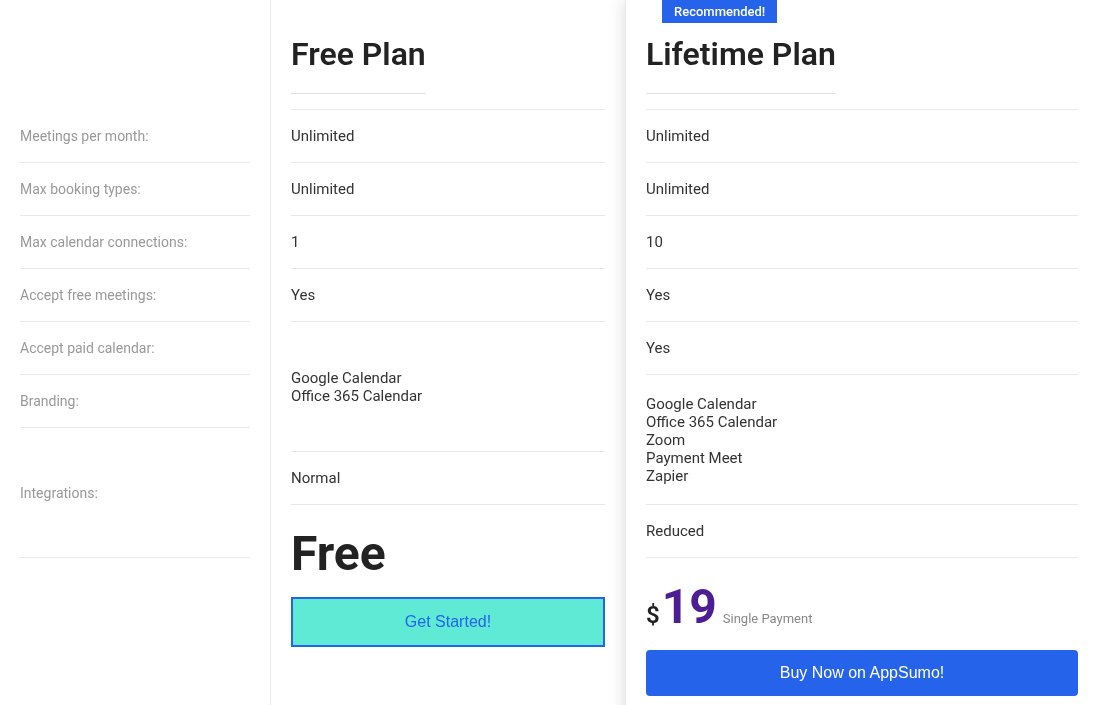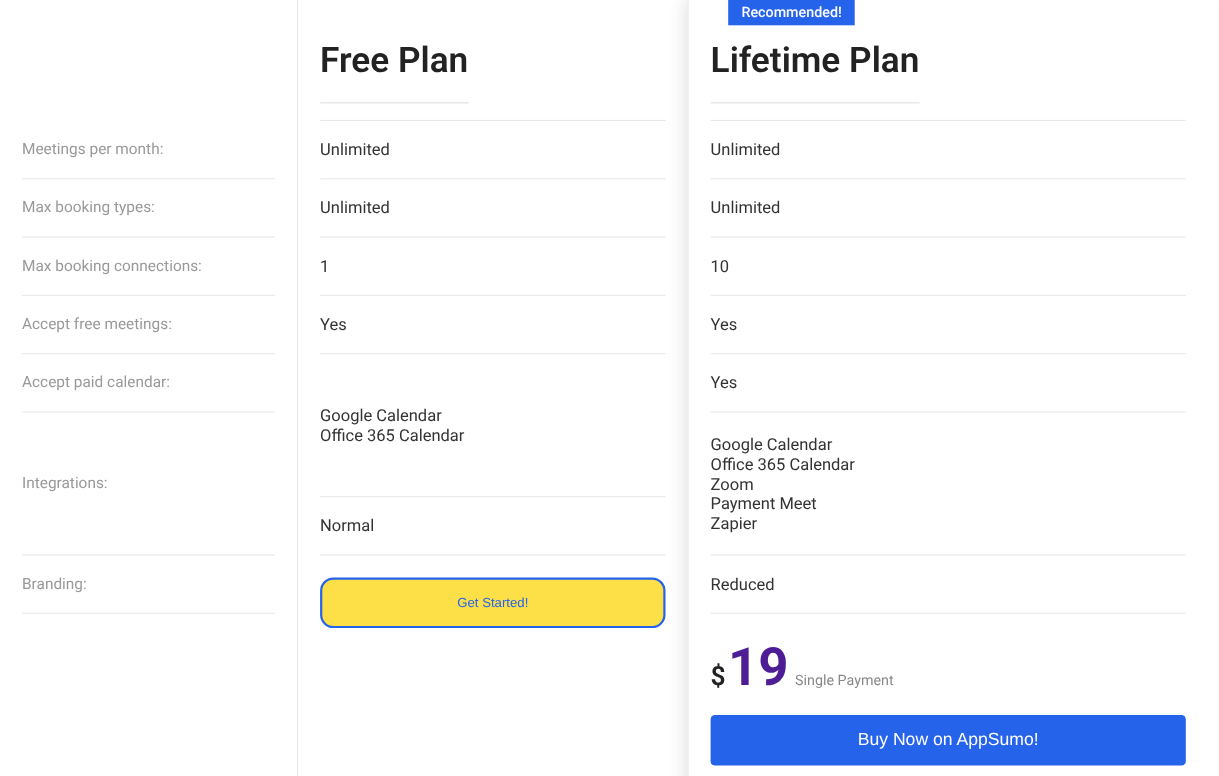--- a/index.html
+++ b/index.html
@@ -55,25 +55,25 @@
     .price-note {
       font-size: 13px;
       color: #888;
       margin-left: 4px;
     }
 
     .btn-get-started {
       width: 100%;
       padding: 14px;
       border: 2px solid #2563eb;
-      background: #fde047;
+      background: #5eead4;
       color: #2563eb;
-      font-size: 12px;
+      font-size: 16px;
       cursor: pointer;
-      border-radius: 12px;
+      border-radius: 0;
     }
 
     .btn-buy-now {
       width: 100%;
       padding: 14px;
       border: none;
       background: #2563eb;
       color: #fff;
       font-size: 16px;
       cursor: pointer;
@@ -166,33 +166,33 @@
 <div class="page-layout">
 
   <div class="left-labels">
     <div class="label-feature-row row-meetings">
       <span>Meetings per month:</span>
     </div>
     <div class="label-feature-row row-booking">
       <span>Max booking types:</span>
     </div>
     <div class="label-feature-row row-calendar">
-      <span>Max booking connections:</span>
+      <span>Max calendar connections:</span>
     </div>
     <div class="label-feature-row row-free">
       <span>Accept free meetings:</span>
     </div>
     <div class="label-feature-row row-paid">
       <span>Accept paid calendar:</span>
     </div>
+    <div class="label-feature-row row-branding">
+      <span>Branding:</span>
+    </div>
     <div class="label-feature-row row-integrations">
       <span>Integrations:</span>
-    </div>
-    <div class="label-feature-row row-branding">
-      <span>Branding:</span>
     </div>
   </div>
 
   <div class="middle-col">
     <div class="plan-header">
       <h2 class="plan-title">Free Plan</h2>
     </div>
 
     <div class="feature-row row-meetings">
       <span>Unlimited</span>
@@ -208,20 +208,21 @@
     </div>
     <div class="feature-row row-integrations">
       <span class="integration-item">Google Calendar</span>
       <span class="integration-item">Office 365 Calendar</span>
     </div>
     <div class="feature-row row-branding">
       <span>Normal</span>
     </div>
 
     <div class="price-section">
+      <div class="free-price">Free</div>
       <button class="btn-get-started">Get Started!</button>
     </div>
   </div>
 
   <div class="right-col">
     <div class="recommended-badge">Recommended!</div>
 
     <div class="plan-header" style="">
       <h2 class="plan-title">Lifetime Plan</h2>
     </div>

